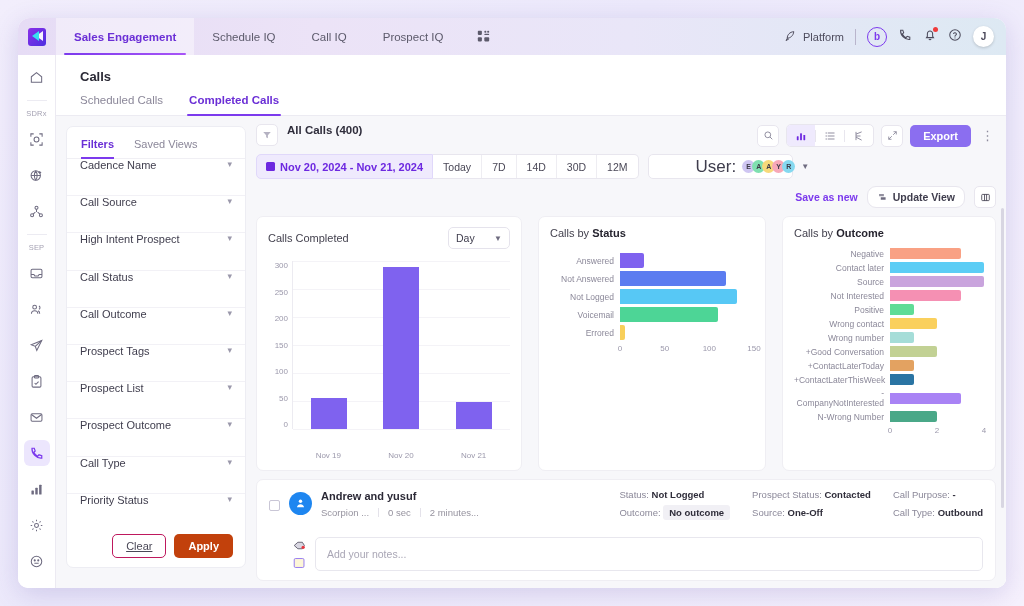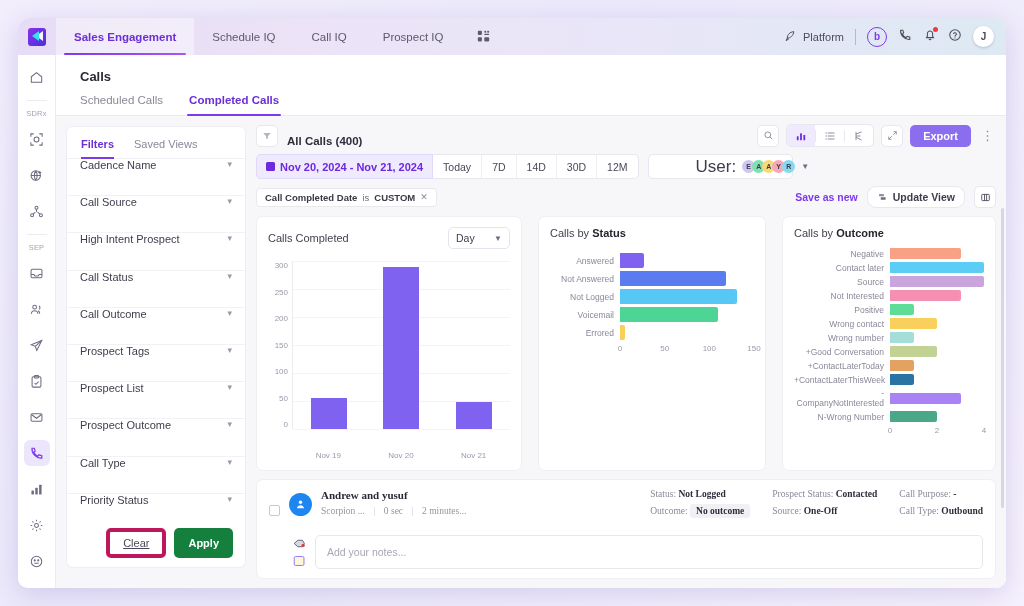--- a/index.html
+++ b/index.html
@@ -66,25 +66,25 @@
      display:flex;flex-direction:column; height:442px;}
   .ftabs{ display:flex;gap:20px;padding:11px 14px 0;border-bottom:1px solid #f0eff4; }
   .ftab{ font-size:11px;color:#8b8799;padding-bottom:8px;cursor:pointer;position:relative;}
   .ftab.active{ color:#6b2fd6;font-weight:bold;}
   .ftab.active:after{content:"";position:absolute;left:0;right:0;bottom:-1px;height:2.2px;background:#7c3aed;}
   .flist{ flex:1; overflow:hidden; }
   .frow{ display:flex;justify-content:space-between;padding:0 13px;height:37.2px;
      border-bottom:1px solid #f2f1f6;font-size:11px;color:#3f3d4d;cursor:pointer;}
   .chev{ color:#9b98ab;font-size:9px; }
   .fbtns{ display:flex;justify-content:flex-end;gap:8px;padding:9px 12px; }
-  .btn-clear{ font-size:11px;padding:5px 13px;border:4px solid #be185d;background:#fff;border-radius:5px;color:#4a4857;cursor:pointer;text-decoration:underline;}
-  .btn-apply{ font-size:11px;padding:5px 14px;background:#15803d;color:#fff;border:none;border-radius:5px;cursor:pointer;font-weight:bold;}
+  .btn-clear{ font-size:11px;padding:5px 13px;border:1px solid #be185d;background:#fff;border-radius:5px;color:#4a4857;cursor:pointer;text-decoration:underline;}
+  .btn-apply{ font-size:11px;padding:5px 14px;background:#c2410c;color:#fff;border:none;border-radius:5px;cursor:pointer;font-weight:bold;}
   
   .right{ flex:1; padding:8px 10px 0 10px; overflow:hidden; position:relative;}
-  .row1{ display:flex;align-items:flex-end;gap:9px; }
+  .row1{ display:flex;align-items:flex-start;gap:9px; }
   .iconbox{ width:22px;height:22px;border:1px solid #e8e6ee;background:#fff;border-radius:5px;
      display:flex;align-items:center;justify-content:center;color:#8e8b9d;cursor:pointer;}
   .allcalls{ font-size:11.5px;font-weight:bold;color:#2f2d3b; }
   .row1-right{ margin-left:auto;display:flex;align-items:center;gap:7px; }
   .segbox{ display:flex;background:#fff;border:1px solid #e8e6ee;border-radius:5px;overflow:hidden;height:23px;align-items:center;}
   .segbox .sg{ padding:0 8px;display:flex;align-items:center;height:100%;cursor:pointer;color:#8e8b9d;}
   .segbox .sg.on{ background:#efeafd; color:#6d28e0;}
   .segbox .divx{ width:1px;height:12px;background:#e8e6ee;}
   .btn-export{ background:#8b6ef0;color:#fff;border:none;border-radius:5px;font-size:11px;font-weight:bold;
      padding:5px 13px;cursor:pointer;}
@@ -143,21 +143,21 @@
   .c2 .hlabel{ width:70px; }
   .c3 .hlabel{ width:96px; }
   .htrack{ flex:1;position:relative;height:15px; }
   .c3 .htrack{ height:11px; }
   .hbar{ height:100%;border-radius:0 2px 2px 0; }
   .haxis{ display:flex;font-size:8px;color:#9b98ab;margin-top:4px; }
   .haxis .sp{ position:relative;flex:1; }
   .haxis .sp span{ position:absolute;transform:translateX(-50%); }
   
   .callcard{ background:#fff;border:1px solid #efeef3;border-radius:7px;margin-top:8px;padding:9px 12px; }
-  .crow{ display:flex;align-items:flex-end;font-family:Liberation Serif, serif; }
+  .crow{ display:flex;align-items:center; }
   .cbx{ width:11px;height:11px;border:1.2px solid #c9c6d6;border-radius:2px;margin:3px 9px 0 0;cursor:pointer;}
   .cav{ width:23px;height:23px;border-radius:50%;background:#1e86f0;display:flex;align-items:center;
      justify-content:center;margin-right:9px;color:#fff;}
   .cname{ font-size:11px;font-weight:bold;color:#2b2936; }
   .cmeta{ display:flex;gap:9px;font-size:9.5px;color:#96939f;margin-top:5px;align-items:center;}
   .cmeta .dv{ width:1px;height:9px;background:#e4e2ea; }
   .cfields{ display:flex;gap:22px;margin-left:auto; }
   .fcol{ display:flex;flex-direction:column;gap:7px; }
   .fline{ font-size:9.5px;color:#8b8899; }
   .fline b{ color:#2f2d3a; }
@@ -459,26 +459,20 @@
                 <span class="av" style="background:#7fe0b0">A</span>
                 <span class="av" style="background:#f7d97a">A</span>
                 <span class="av" style="background:#f7a8b8">Y</span>
                 <span class="av" style="background:#86d9f0">R</span>
               </span>
               <span class="cv">▼</span>
             </div>
           </div>
 
           <div class="row3">
-            <div class="chip">
-              <b>Call Completed Date</b>
-              <span>is</span>
-              <b>CUSTOM</b>
-              <span class="x">✕</span>
-            </div>
             <div class="row3-right">
               <div class="saveasnew">Save as new</div>
               <div class="updview">
                 <svg width="11" height="11" viewBox="0 0 16 16" fill="#6f6c80">
                     <path d="M3 3h7v3.2H3z" opacity=".75"></path>
                     <path d="M5.5 7.5h7v3.6h-7z"></path>
                   </svg>
                 <span>Update View</span>
               </div>
               <div class="colbtn">

